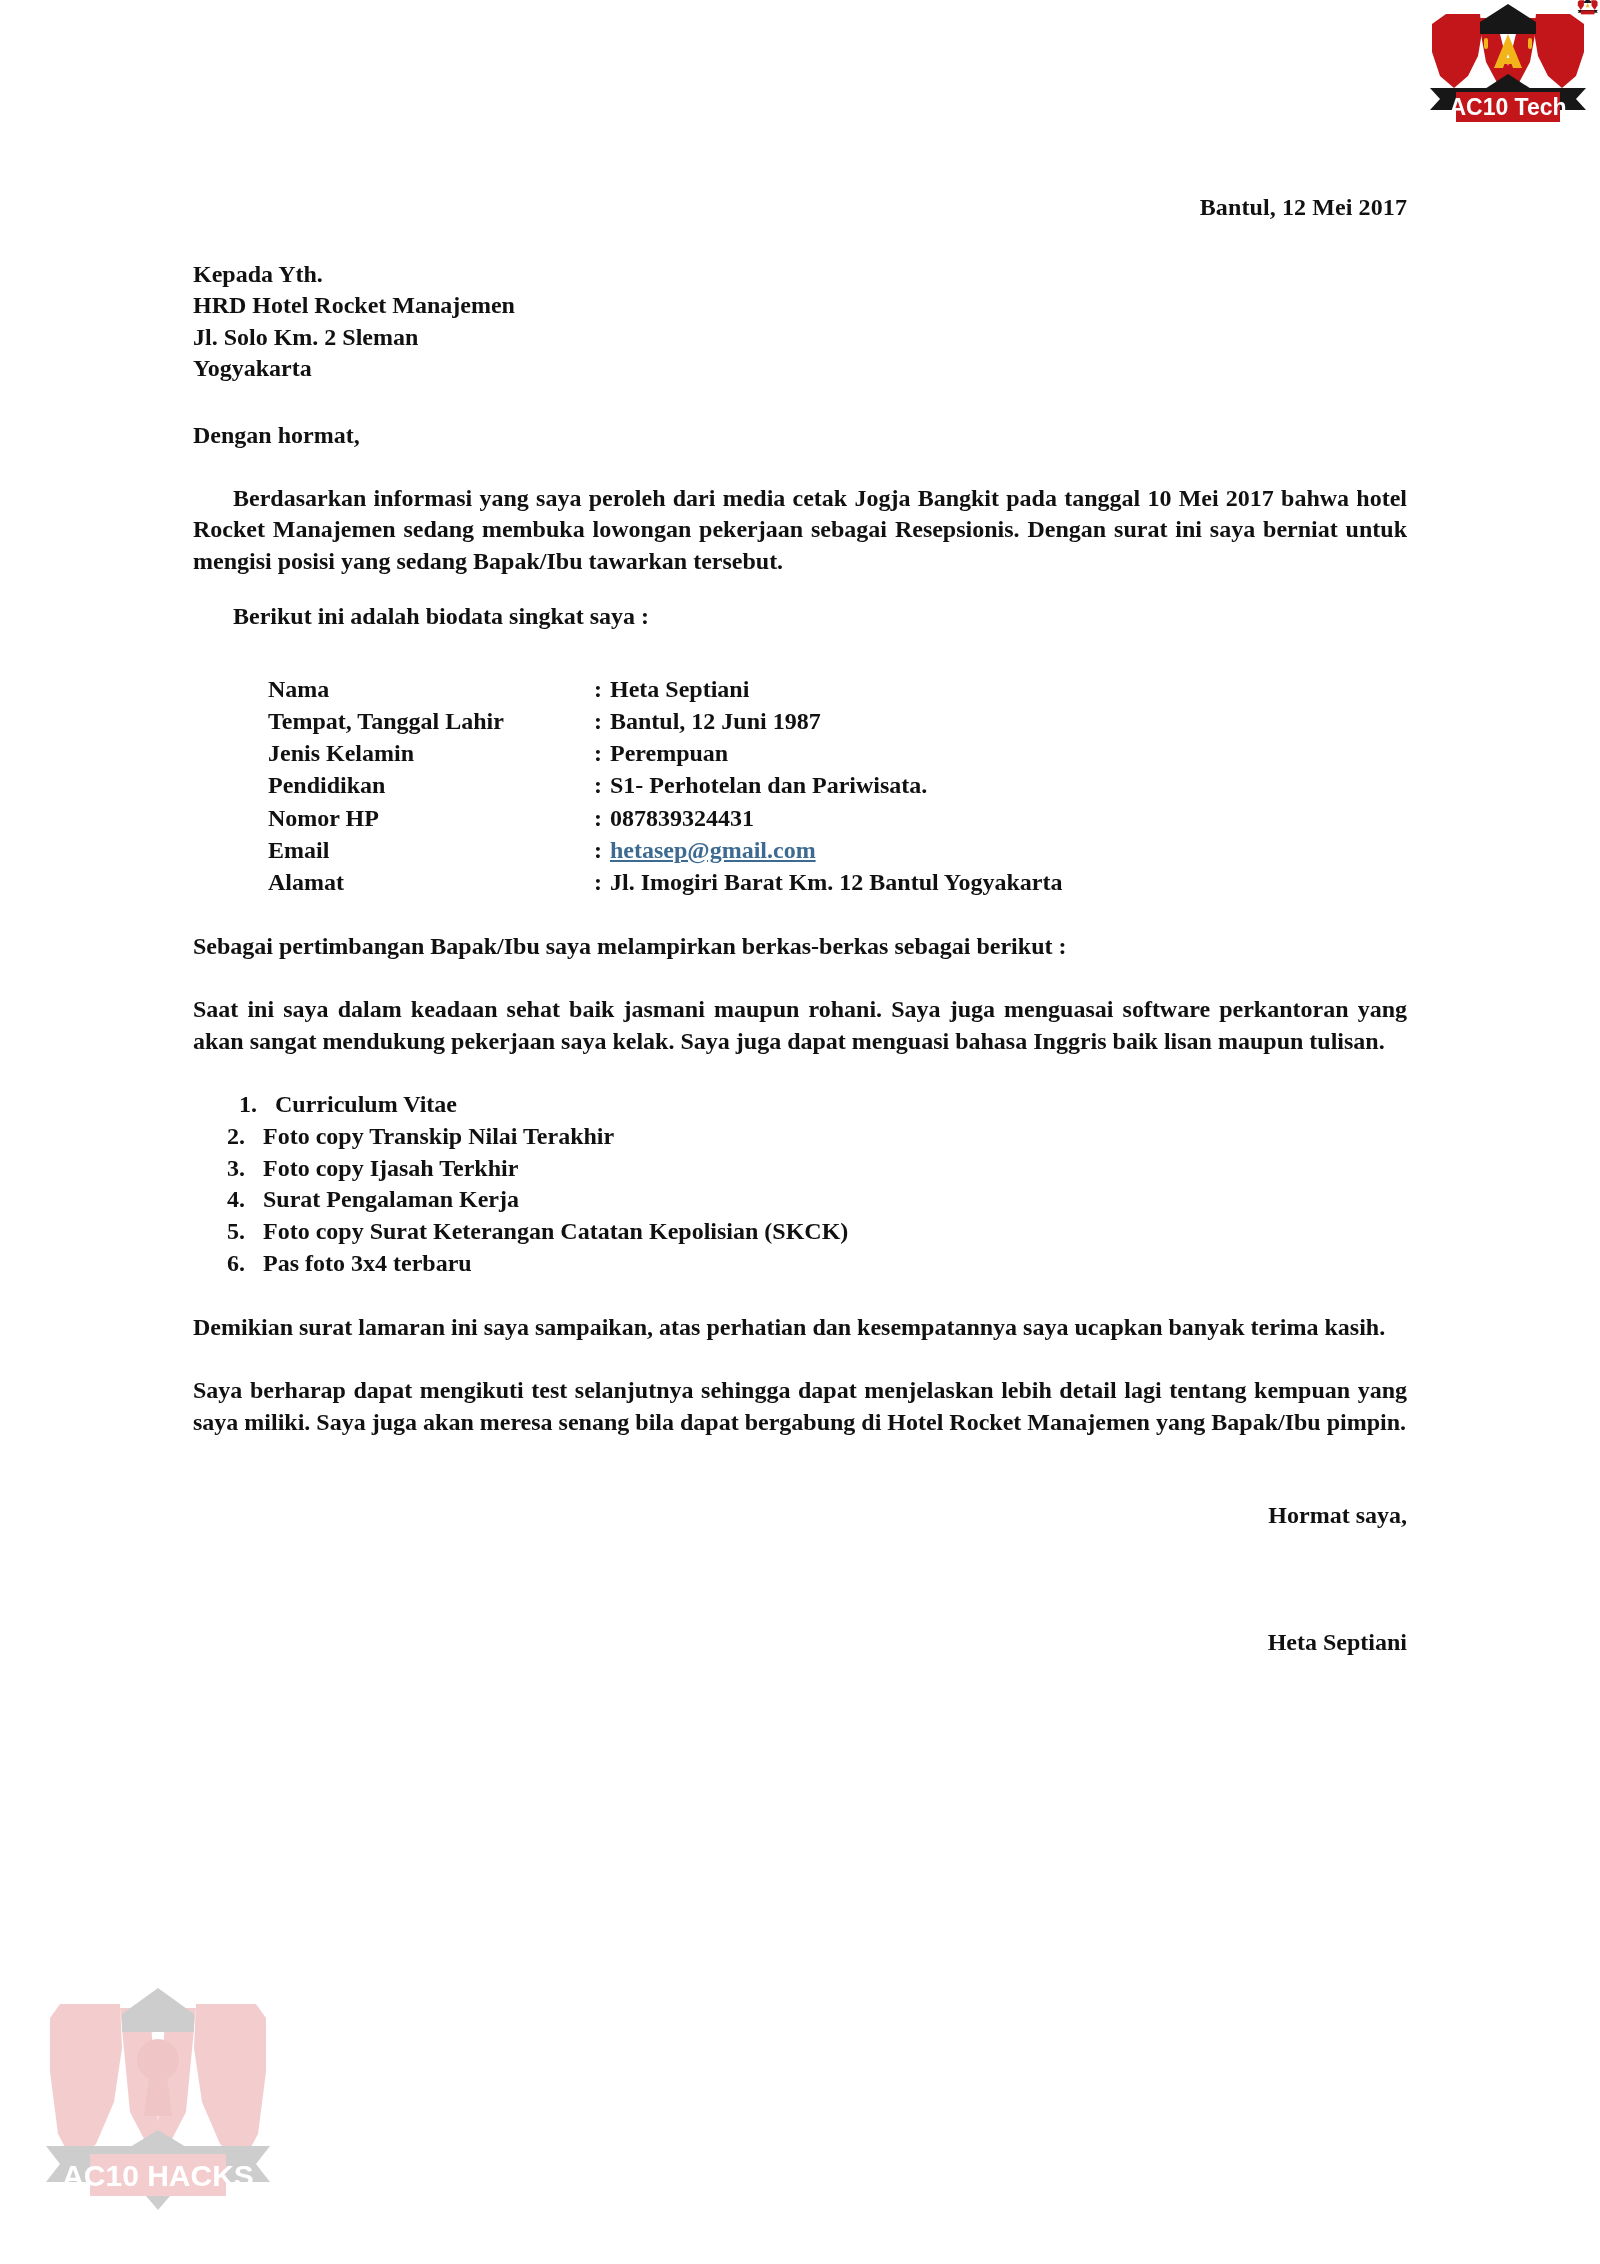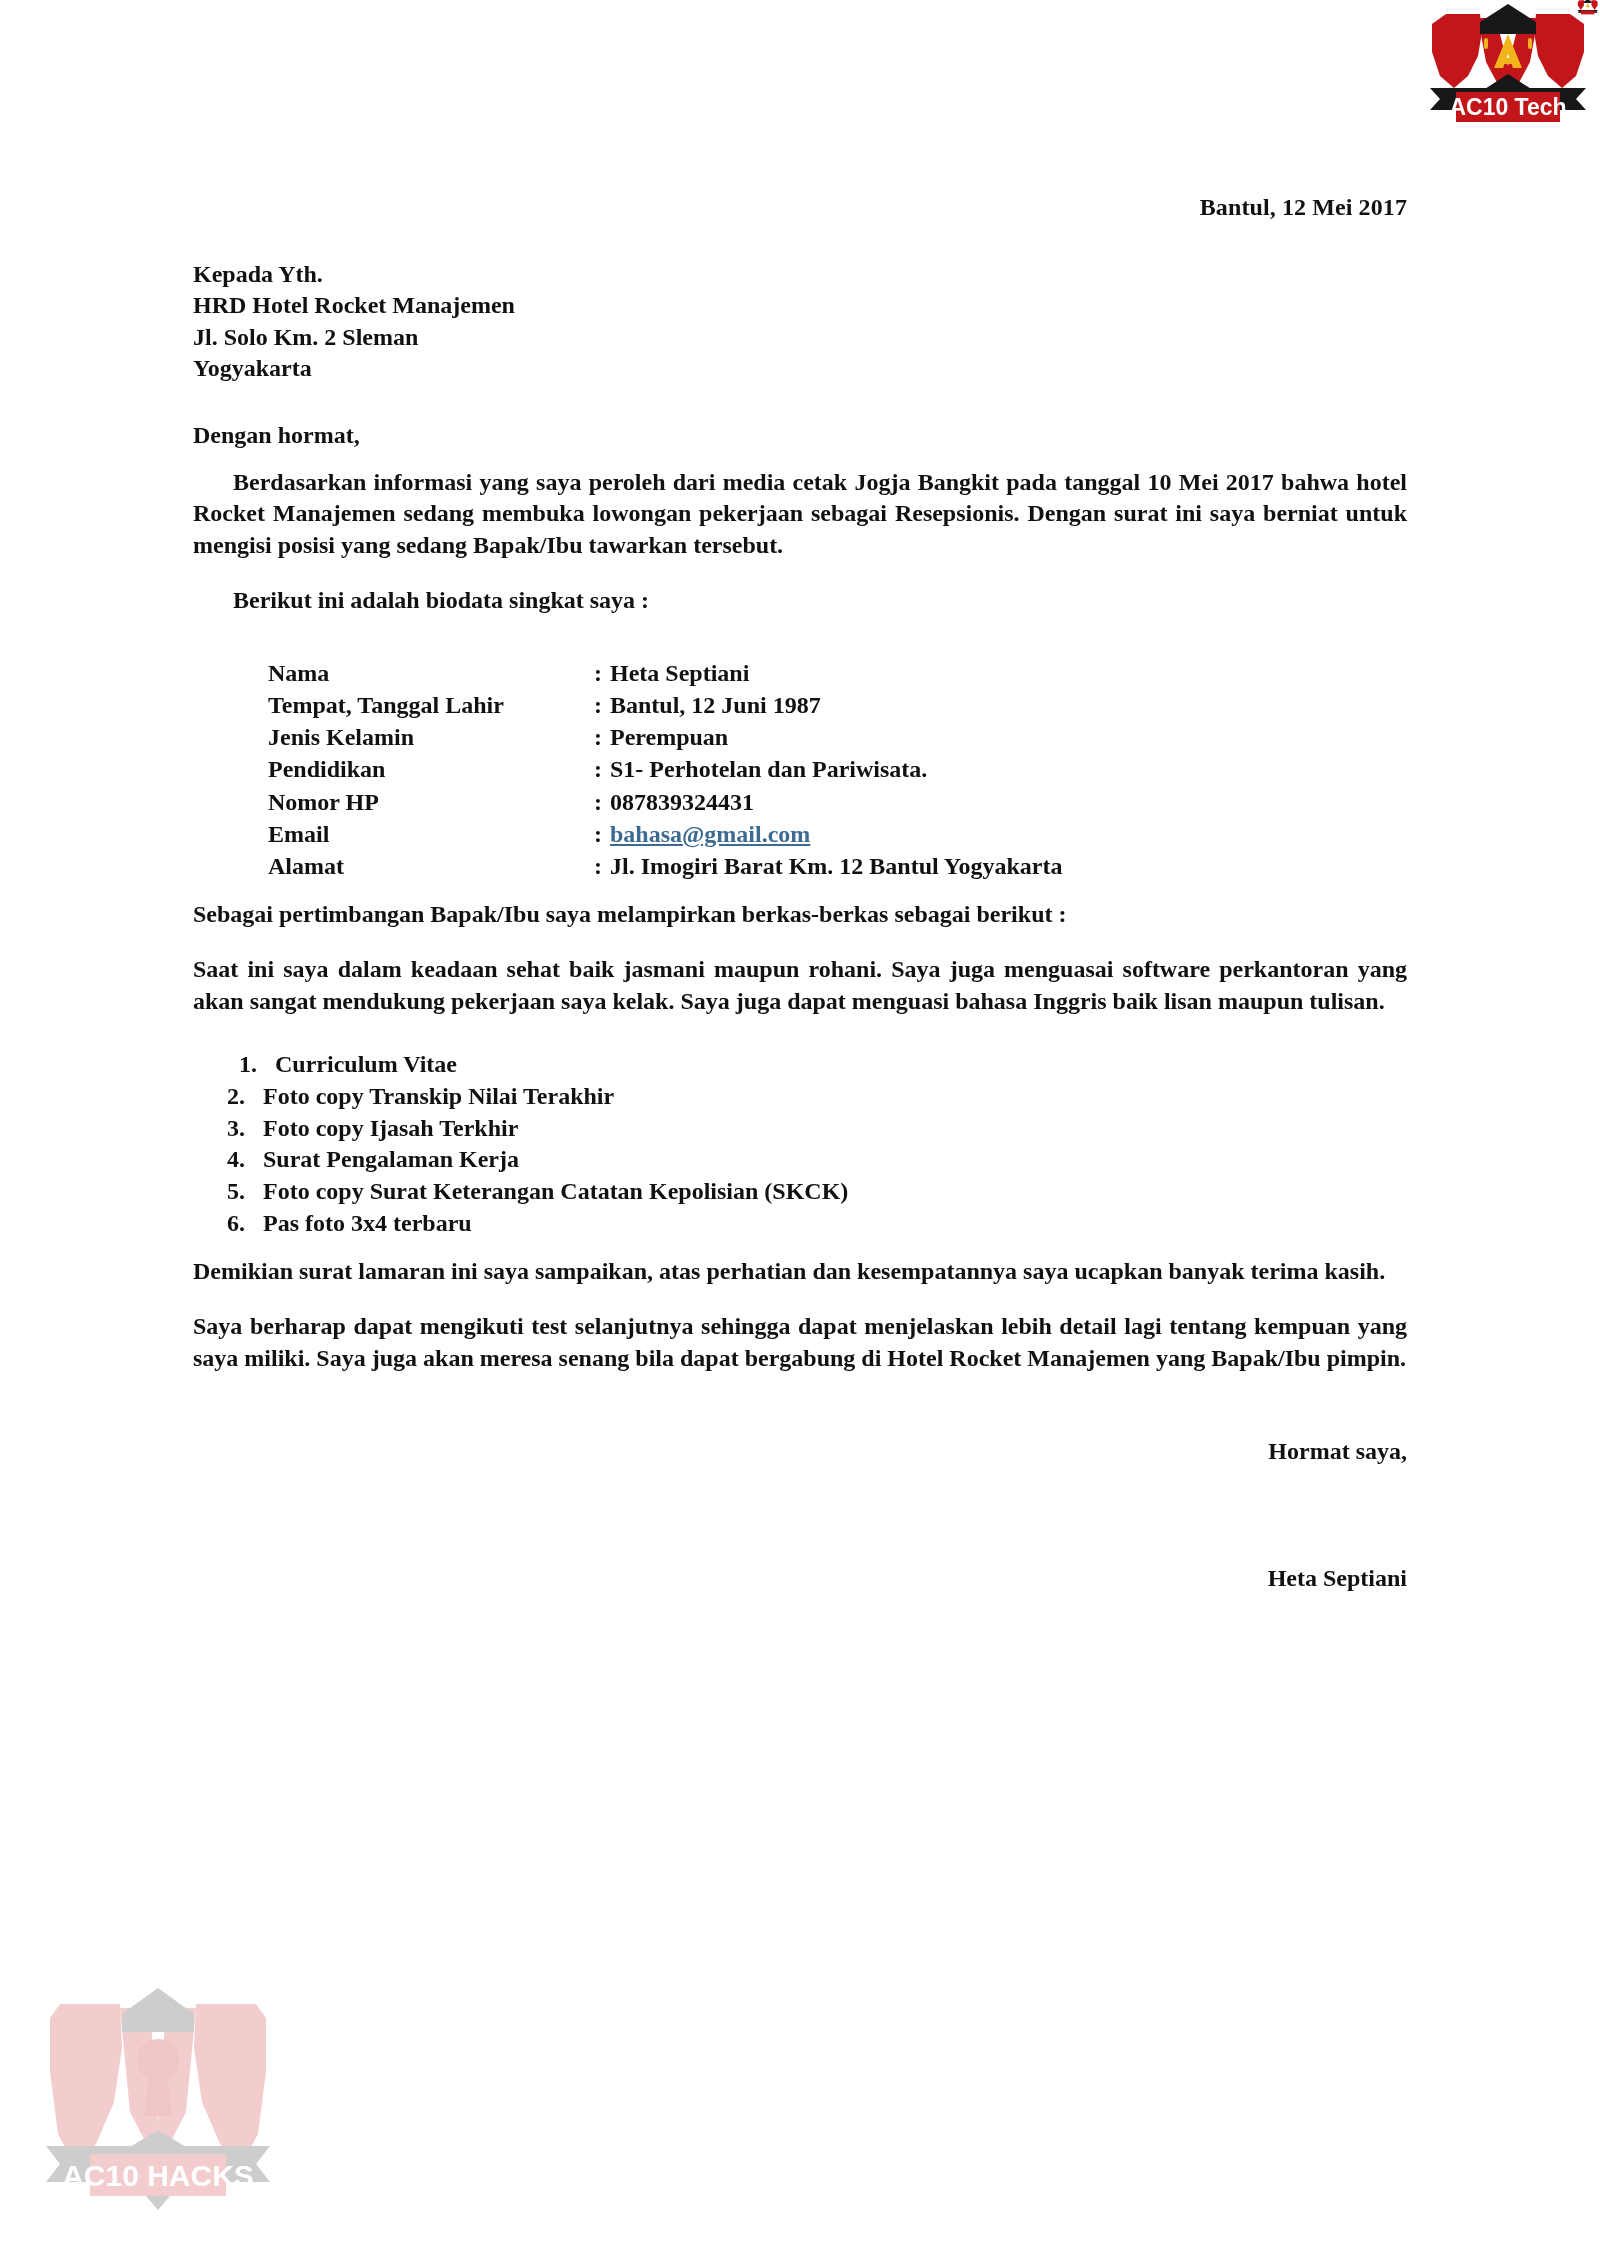--- a/index.html
+++ b/index.html
@@ -65,21 +65,21 @@
   }
 
   .recipient {
     margin-top: 36px;
   }
   .recipient .rline { display: block; }
 
   .salutation { margin-top: 36px; }
 
   .para {
-    margin-top: 16px;
+    margin-top: 32px;
     text-align: justify;
     text-justify: inter-word;
   }
   .para.indent { text-indent: 40px; }
   .para.tight { margin-top: 0px; }
 
   
   .biodata {
     margin-top: 42px;
     margin-left: 75px;
@@ -217,21 +217,21 @@
         </tr>
         <tr>
           <td class="bd-label">Nomor HP</td>
           <td class="bd-sep">:</td>
           <td class="bd-value">087839324431</td>
         </tr>
         <tr>
           <td class="bd-label">Email</td>
           <td class="bd-sep">:</td>
           <td class="bd-value">
-            <a class="maillink" href="#">bahasa@gmail.com</a>
+            <a class="maillink" href="#">hetasep@gmail.com</a>
           </td>
         </tr>
         <tr>
           <td class="bd-label">Alamat</td>
           <td class="bd-sep">:</td>
           <td class="bd-value">Jl. Imogiri Barat Km. 12 Bantul Yogyakarta</td>
         </tr>
       </tbody>
     </table>
 

